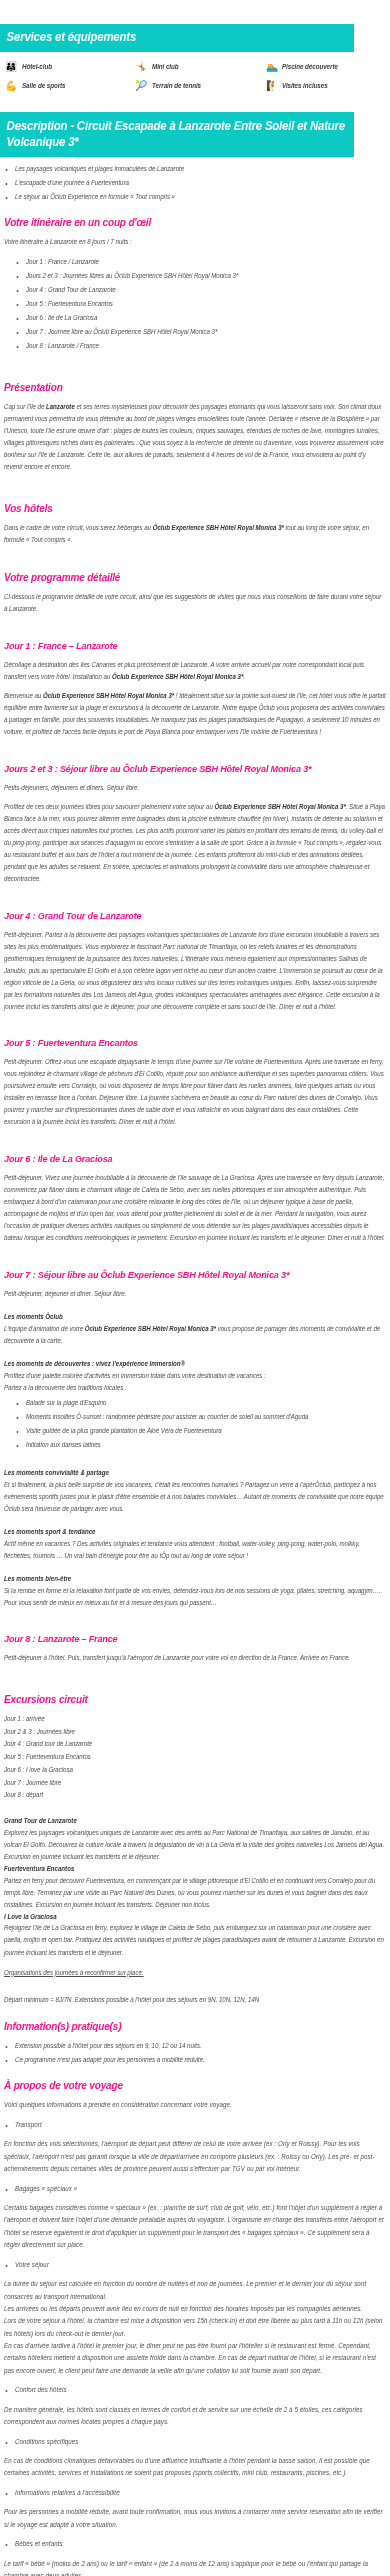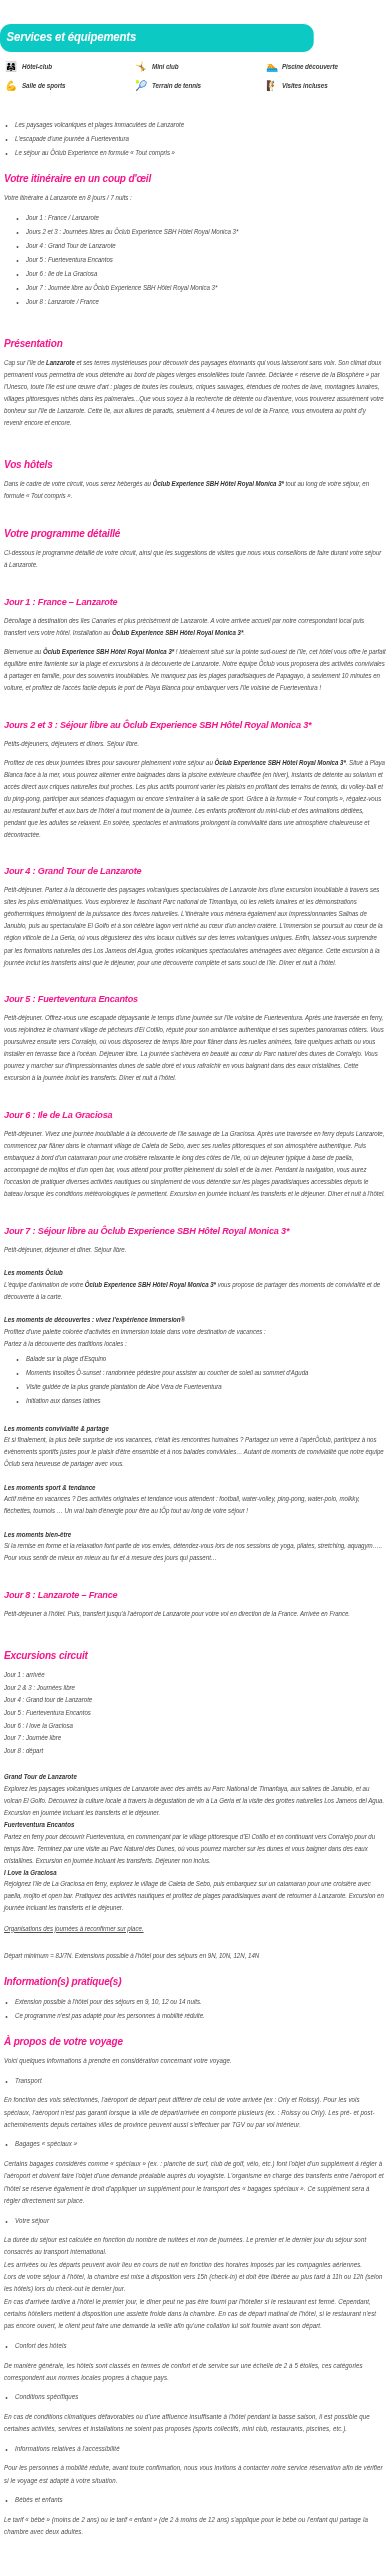--- a/index.html
+++ b/index.html
@@ -21,21 +21,21 @@
     font-style: italic;
     font-weight: bold;
     font-size: 12.4px;
     line-height: 1.32;
     padding: 5.2px 7.2px 6.2px 7.2px;
     letter-spacing: -0.2px;
     transform: scaleX(0.92);
     transform-origin: left center;
     width: 108.7%;
   }
-  .banner-wrap { overflow: hidden; width: 314px; border-radius: 11px; }
+  .banner-wrap { overflow: hidden; width: 354px; }
 
   
   .amen-grid {
     display: flex;
     flex-wrap: wrap;
     padding: 5.2px 0 9.3px 0;
   }
   .amen-item {
     width: 33.33%;
     display: flex;
@@ -150,20 +150,23 @@
       <span class="amen-lbl">Terrain de tennis</span>
     </div>
     <div class="amen-item">
       <span class="amen-ico">🧗</span>
       <span class="amen-lbl">Visites incluses</span>
     </div>
   </div>
 
   <div class="spacer-md"></div>
 
+  <div class="banner-wrap">
+    <div class="banner">Description - Circuit Escapade à Lanzarote Entre Soleil et Nature Volcanique 3*</div>
+  </div>
 
   <div class="content">
 
     <ul>
       <li>Les paysages volcaniques et plages immaculées de Lanzarote</li>
       <li>L'escapade d'une journée à Fuerteventura</li>
       <li>Le séjour au Ôclub Experience en formule « Tout compris »</li>
     </ul>
 
     <h2 class="pink">Votre itinéraire en un coup d'œil</h2>

